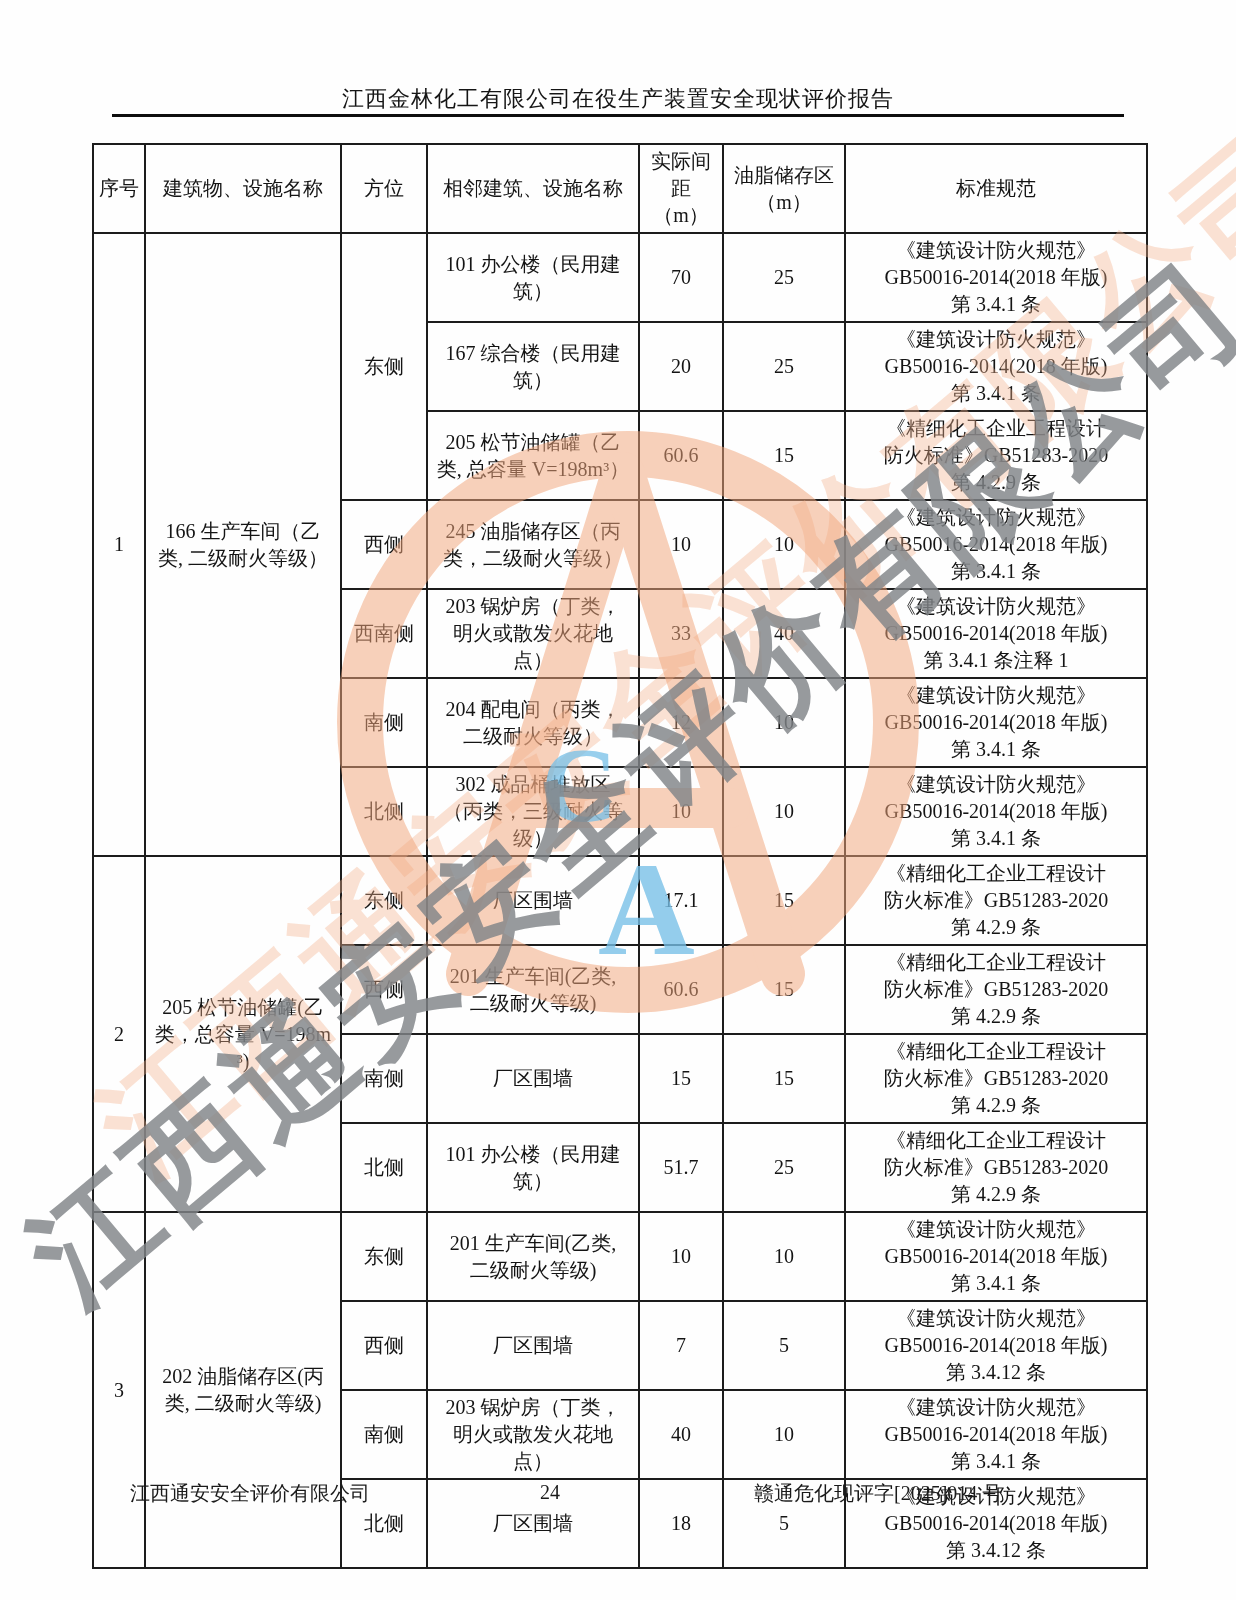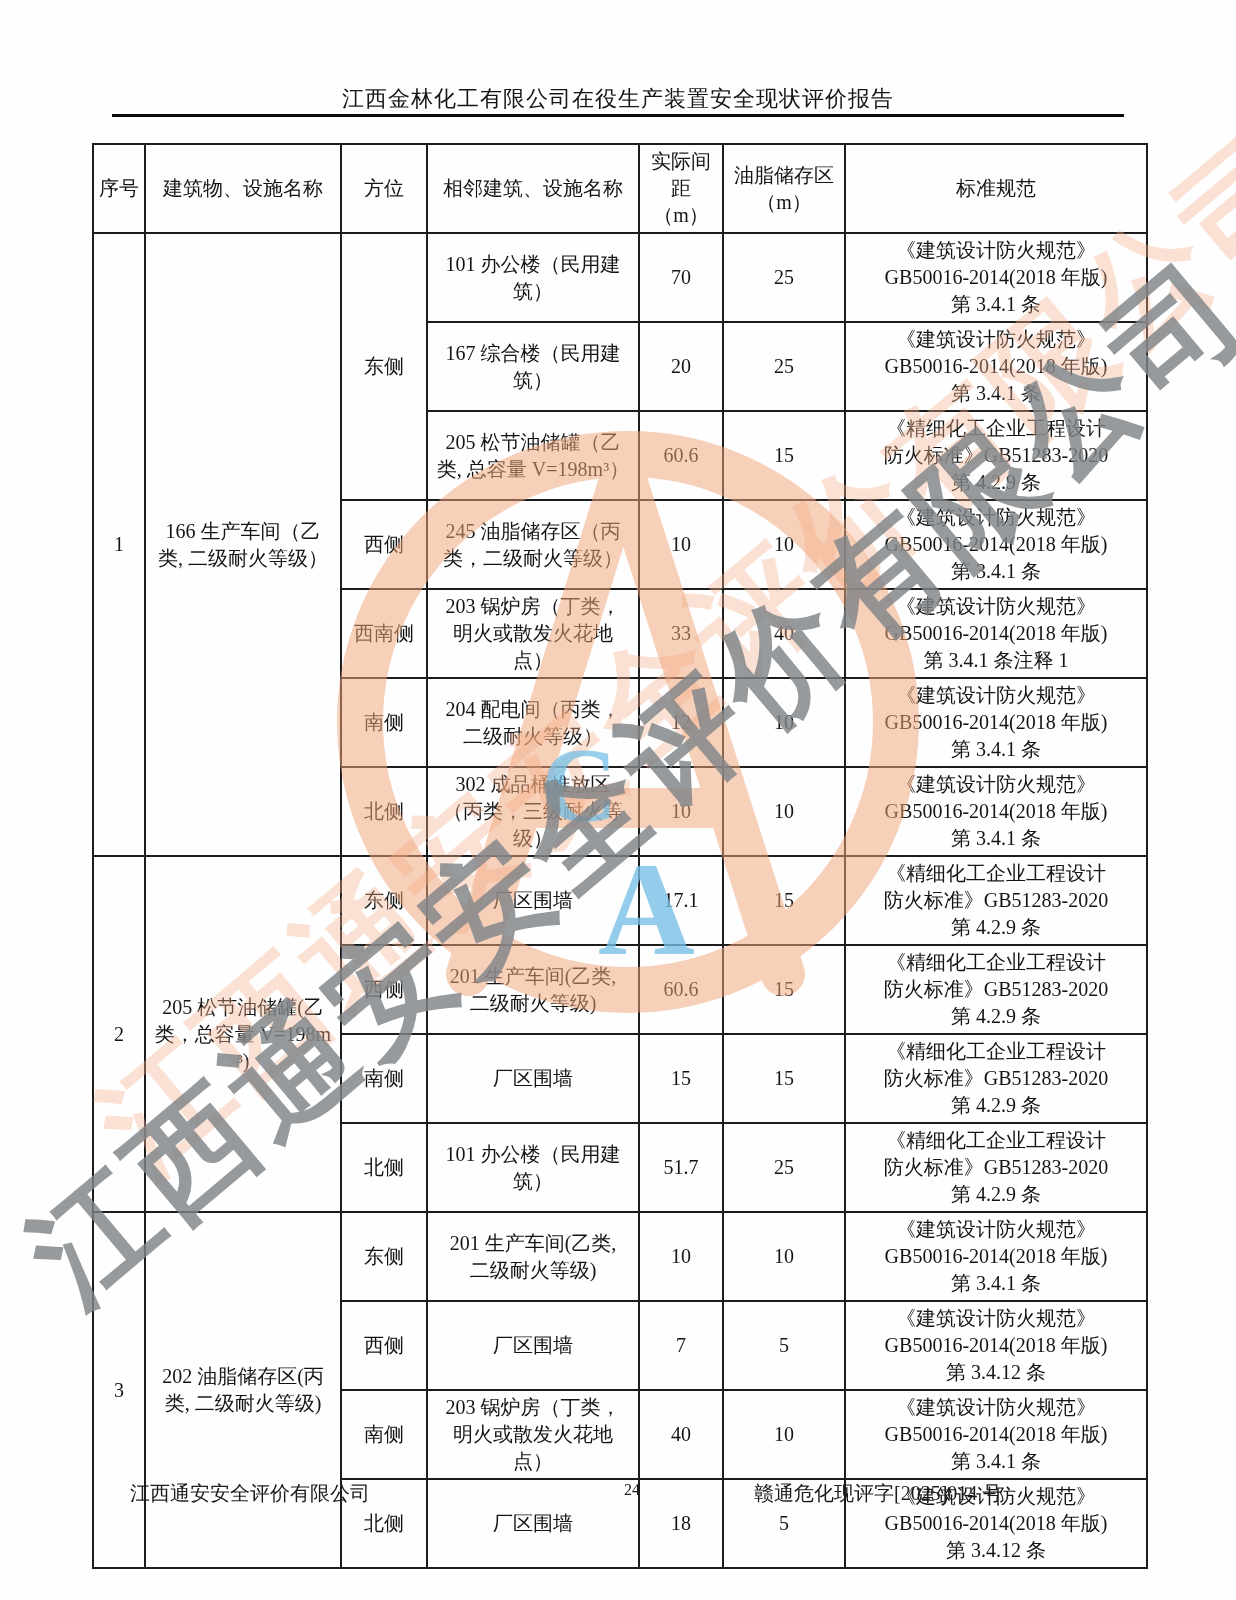--- a/index.html
+++ b/index.html
@@ -54,21 +54,21 @@
     color:rgba(128,132,135,0.82);
     transform:rotate(-40deg); transform-origin:0 50%;
   }
   .wm-red {
     left:398px; top:1088px; font-size:185px; letter-spacing:2px;
     font-weight:bold; white-space:nowrap; line-height:1.1;
     color:rgba(231,85,75,0.48);
   }
 
   .footer-company { position:absolute; left:130px; top:1480px; font-size:20px; color:#1a1a1a; }
-  .footer-page    { position:absolute; left:540px; top:1481px; width:100px; text-align:right; font-size:16px; color:#1a1a1a; }
+  .footer-page    { position:absolute; left:540px; top:1481px; width:100px; text-align:left; font-size:20px; color:#1a1a1a; }
   .footer-doc     { position:absolute; left:754px; top:1480px; font-size:20px; color:#1a1a1a;text-align:center; }
 </style>
 </head>
 <body>
 
 <div class="page">
 
   <div class="doc-title">江西金林化工有限公司在役生产装置安全现状评价报告</div>
   <div class="title-rule"></div>
 

